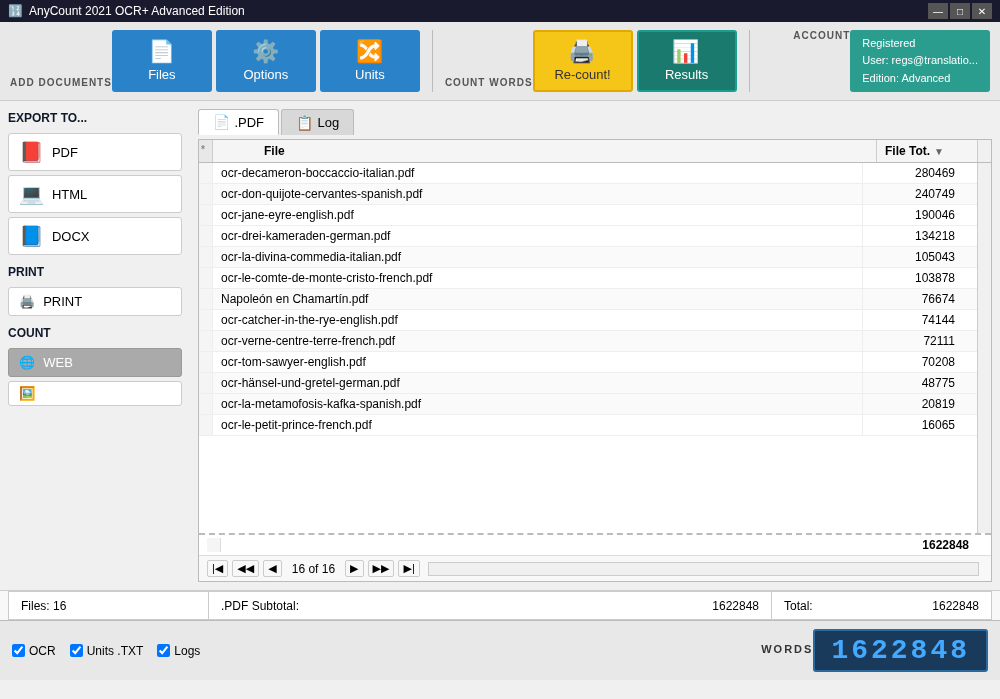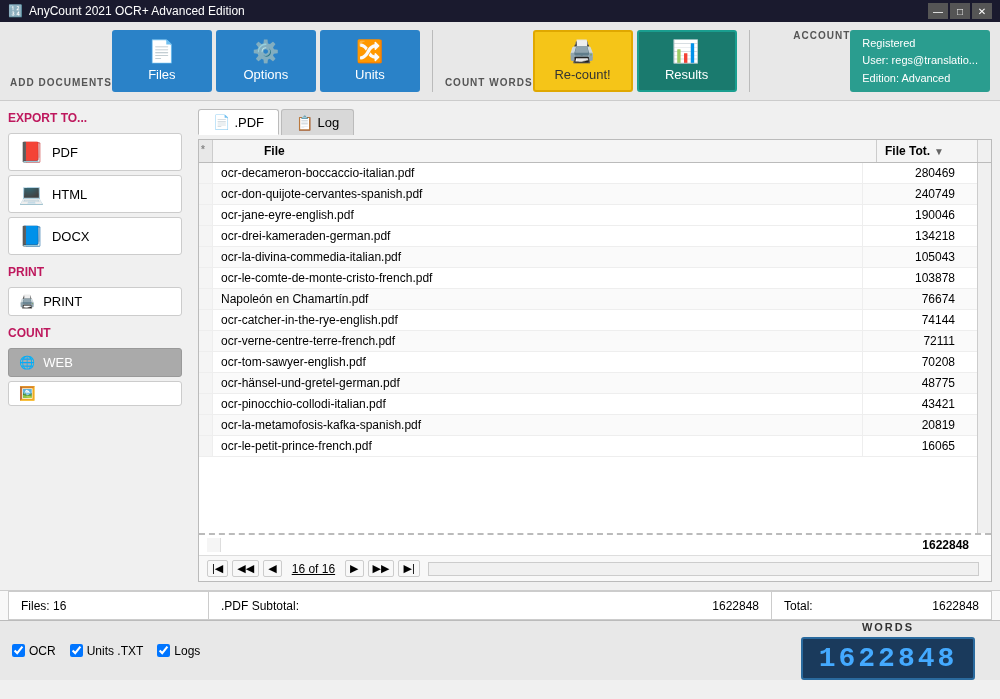--- a/index.html
+++ b/index.html
@@ -105,21 +105,21 @@
     
     .left-panel {
       width: 190px;
       min-width: 190px;
       padding: 10px 8px;
       background: #f0f0f0;
     }
     .section-title {
       font-size: 12px;
       font-weight: 700;
-      color: #be185d;
+      color: #0f172a;
       margin-bottom: 8px;
       margin-top: 10px;
     }
     .section-title:first-child { margin-top: 0; }
     .export-btn {
       display: flex;
       align-items: center;
       gap: 8px;
       background: white;
       border: 1px solid #ccc;
@@ -264,21 +264,21 @@
       gap: 4px;
     }
     .pag-btn {
       background: none;
       border: 1px solid #ccc;
       padding: 1px 4px;
       cursor: pointer;
       font-size: 11px;
       border-radius: 2px;
     }
-    .pag-info { margin: 0 6px; text-decoration: underline; }
+    .pag-info { margin: 0 6px; }
     .h-scrollbar {
       flex: 1;
       background: #f0f0f0;
       border: 1px solid #ccc;
       height: 14px;
       margin: 0 4px;
     }
 
     
     .status-bar {
@@ -319,21 +319,20 @@
       flex: 1;
     }
     .checkbox-item {
       display: flex;
       align-items: center;
       gap: 4px;
       font-size: 12px;
     }
     .words-section {
       display: flex;
-      flex-direction: column;
       align-items: center;
       min-width: 200px;
     }
     .words-label {
       font-size: 11px;
       font-weight: 700;
       letter-spacing: 2px;
       color: #333;
       margin-bottom: 4px;
     }
@@ -531,26 +530,20 @@
       <div class="td-file">ocr-tom-sawyer-english.pdf</div>
       <div class="td-total">70208</div>
       <div style="width:14px;"></div>
     </div>
             <div class="table-row alt">
       <div class="td-marker"></div>
       <div class="td-file">ocr-hänsel-und-gretel-german.pdf</div>
       <div class="td-total">48775</div>
       <div style="width:14px;"></div>
     </div>
-            <div class="table-row">
-      <div class="td-marker"></div>
-      <div class="td-file">ocr-pinocchio-collodi-italian.pdf</div>
-      <div class="td-total">43421</div>
-      <div style="width:14px;"></div>
-    </div>
             <div class="table-row alt">
       <div class="td-marker"></div>
       <div class="td-file">ocr-la-metamofosis-kafka-spanish.pdf</div>
       <div class="td-total">20819</div>
       <div style="width:14px;"></div>
     </div>
             <div class="table-row">
       <div class="td-marker"></div>
       <div class="td-file">ocr-le-petit-prince-french.pdf</div>
       <div class="td-total">16065</div>

